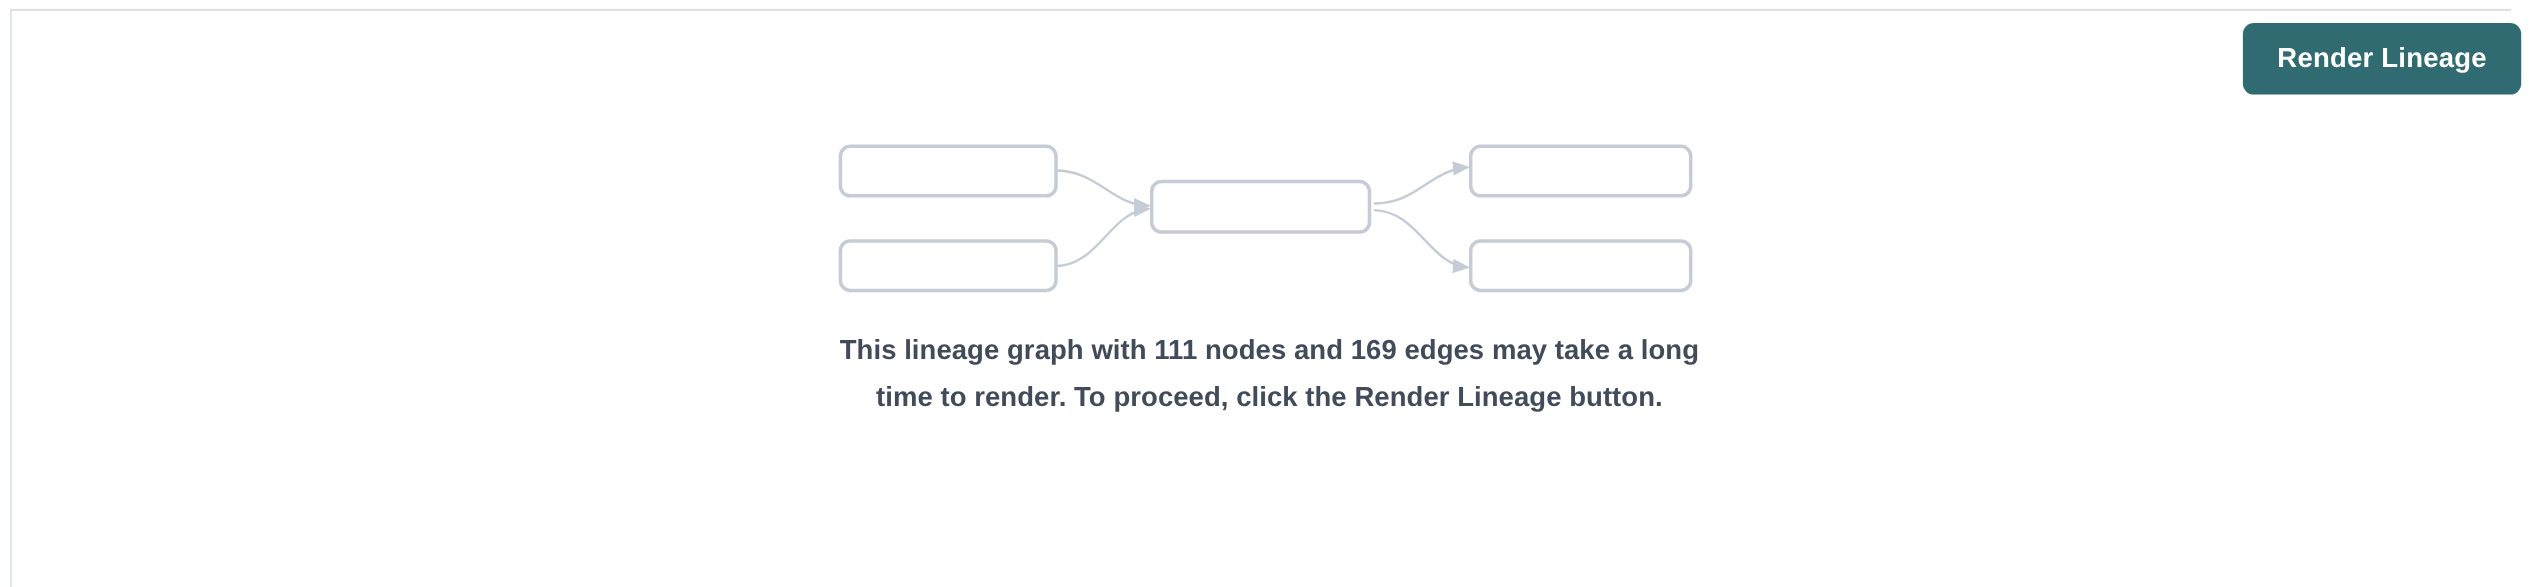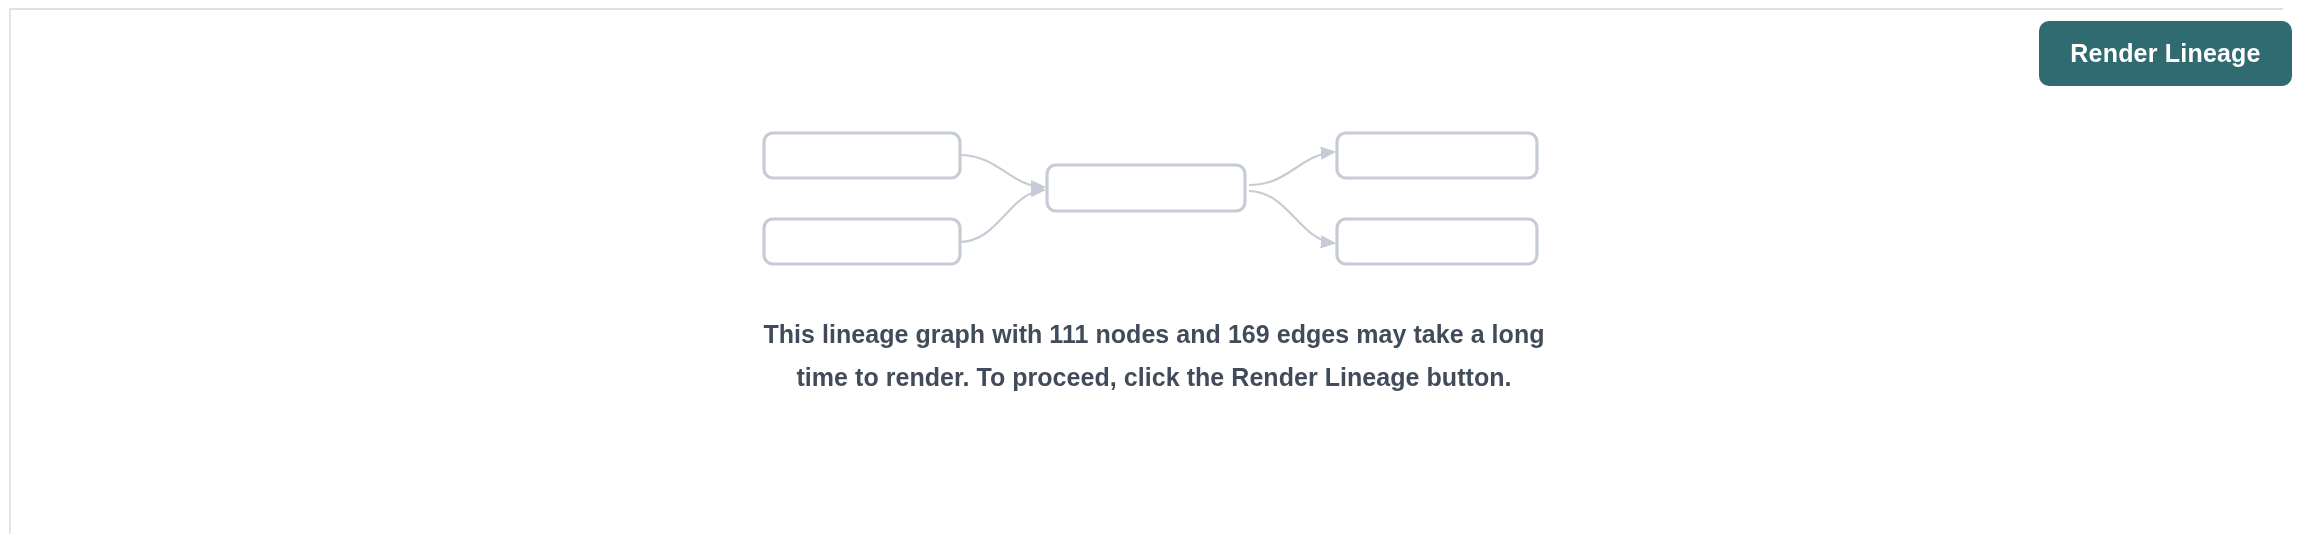--- a/index.html
+++ b/index.html
@@ -79,21 +79,21 @@
     pointer-events: none;
   }
 
   .graph-illustration {
     margin-top: 130px;
     width: 790px;
     height: 145px;
   }
 
   .notice-text {
-    margin-top: 38px;
+    margin-top: 22px;
     width: 790px;
     text-align: center;
     font-family: "Liberation Sans", sans-serif;
     font-size: 25px;
     font-weight: bold;
     line-height: 43px;
     color: #414b5a;
     letter-spacing: 0.05px;
   }
 </style>

